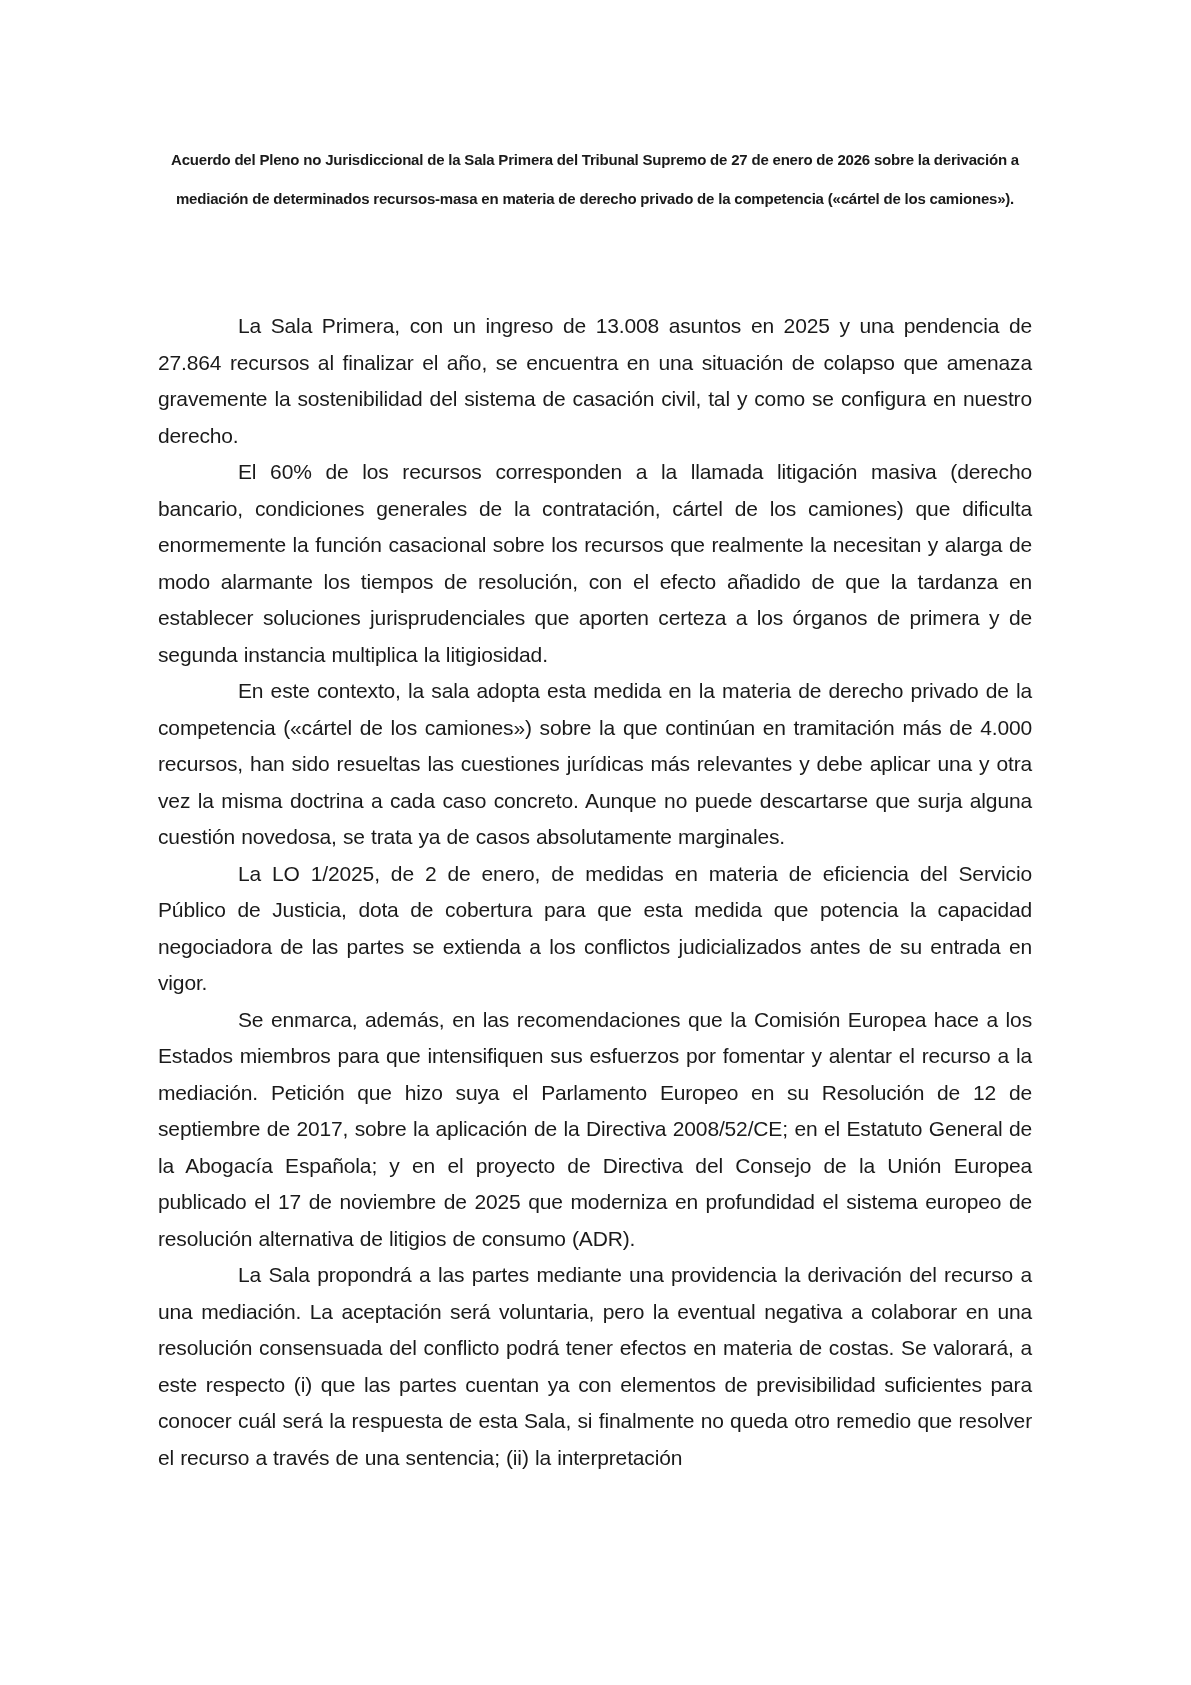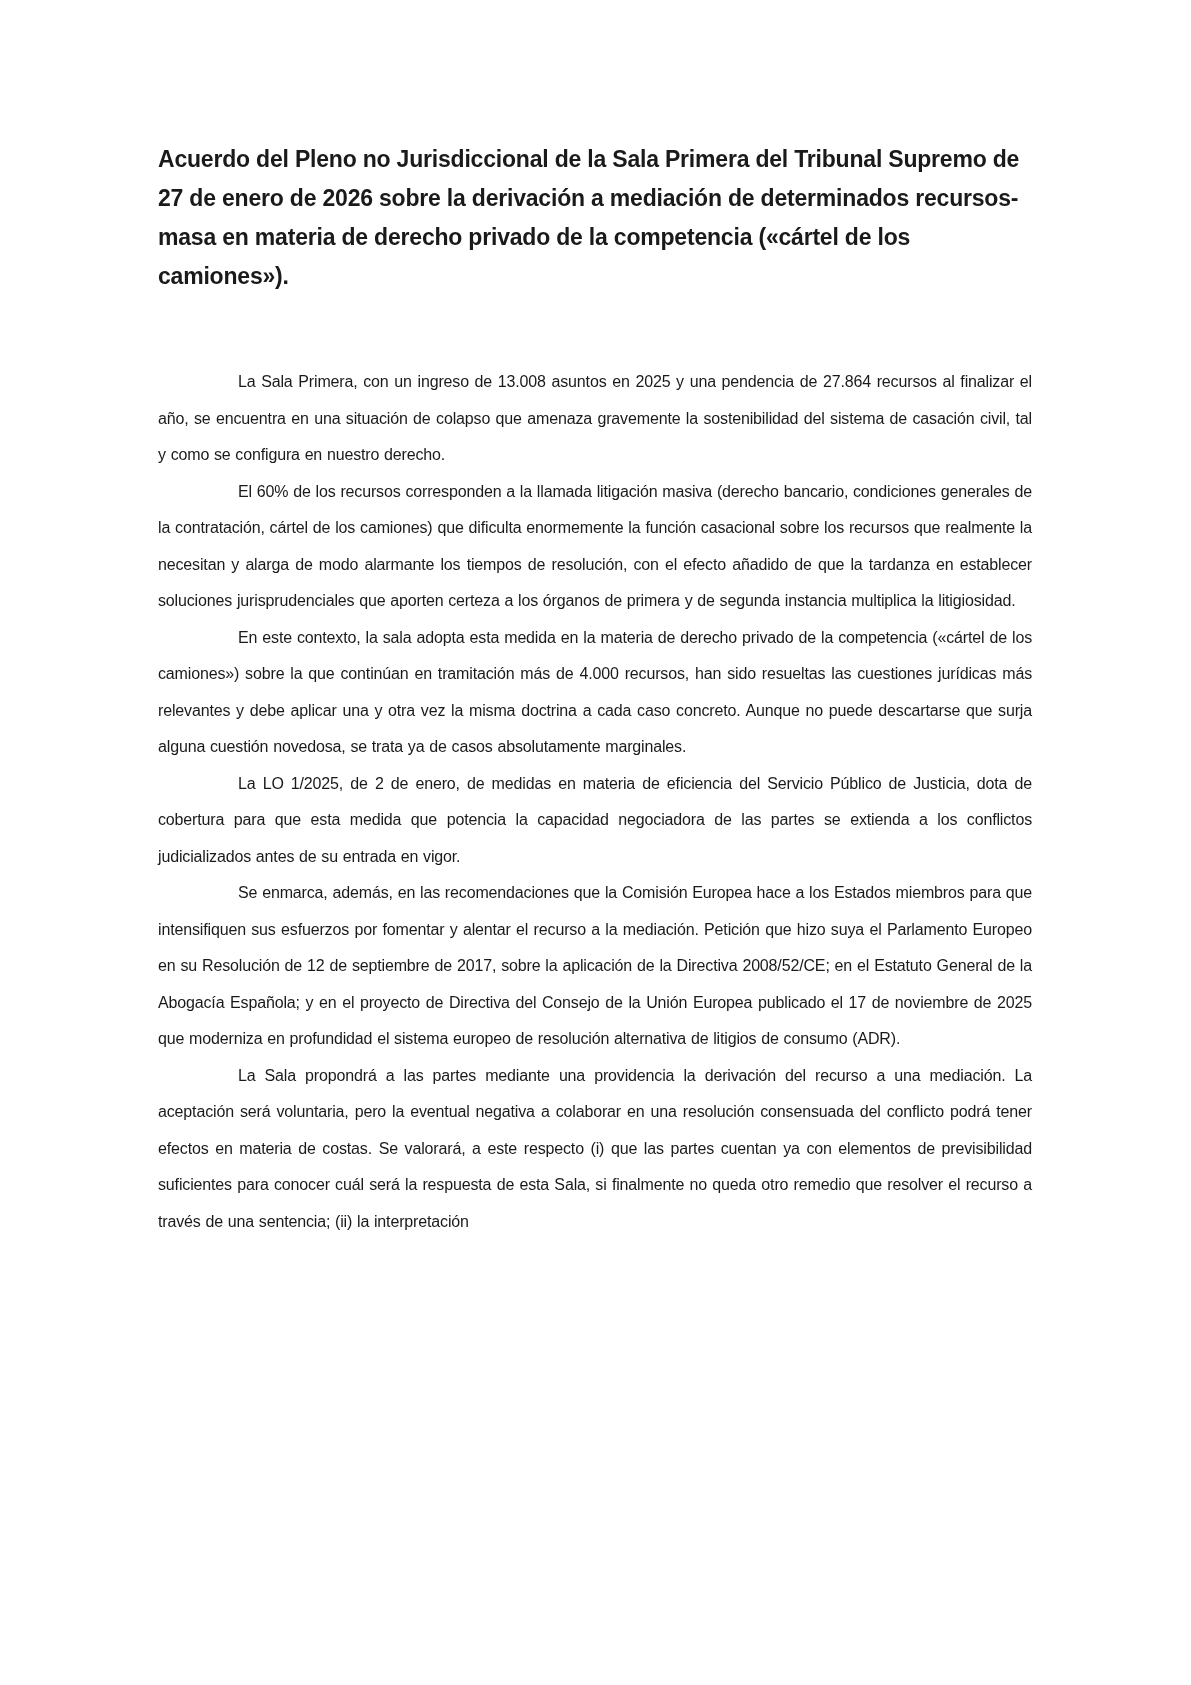--- a/index.html
+++ b/index.html
@@ -18,28 +18,29 @@
     overflow: hidden;
     box-sizing: border-box;
   }
   .content {
     position: absolute;
     left: 158px;
     top: 140px;
     width: 874px;
   }
   .doc-title {
-    font-size: 23px;
+    font-size: 15px;
     font-weight: bold;
     line-height: 39px;
-    margin: 0 0 68px 0;
+    text-align: center;
+    margin: 0 0 90px 0;
     letter-spacing: -0.2px;
   }
   .para {
-    font-size: 16px;
+    font-size: 21px;
     line-height: 36.5px;
     text-align: justify;
     text-indent: 80px;
     margin: 0;
     letter-spacing: -0.15px;
     word-spacing: 0.5px;
   }
 </style>
 </head>
 <body>

